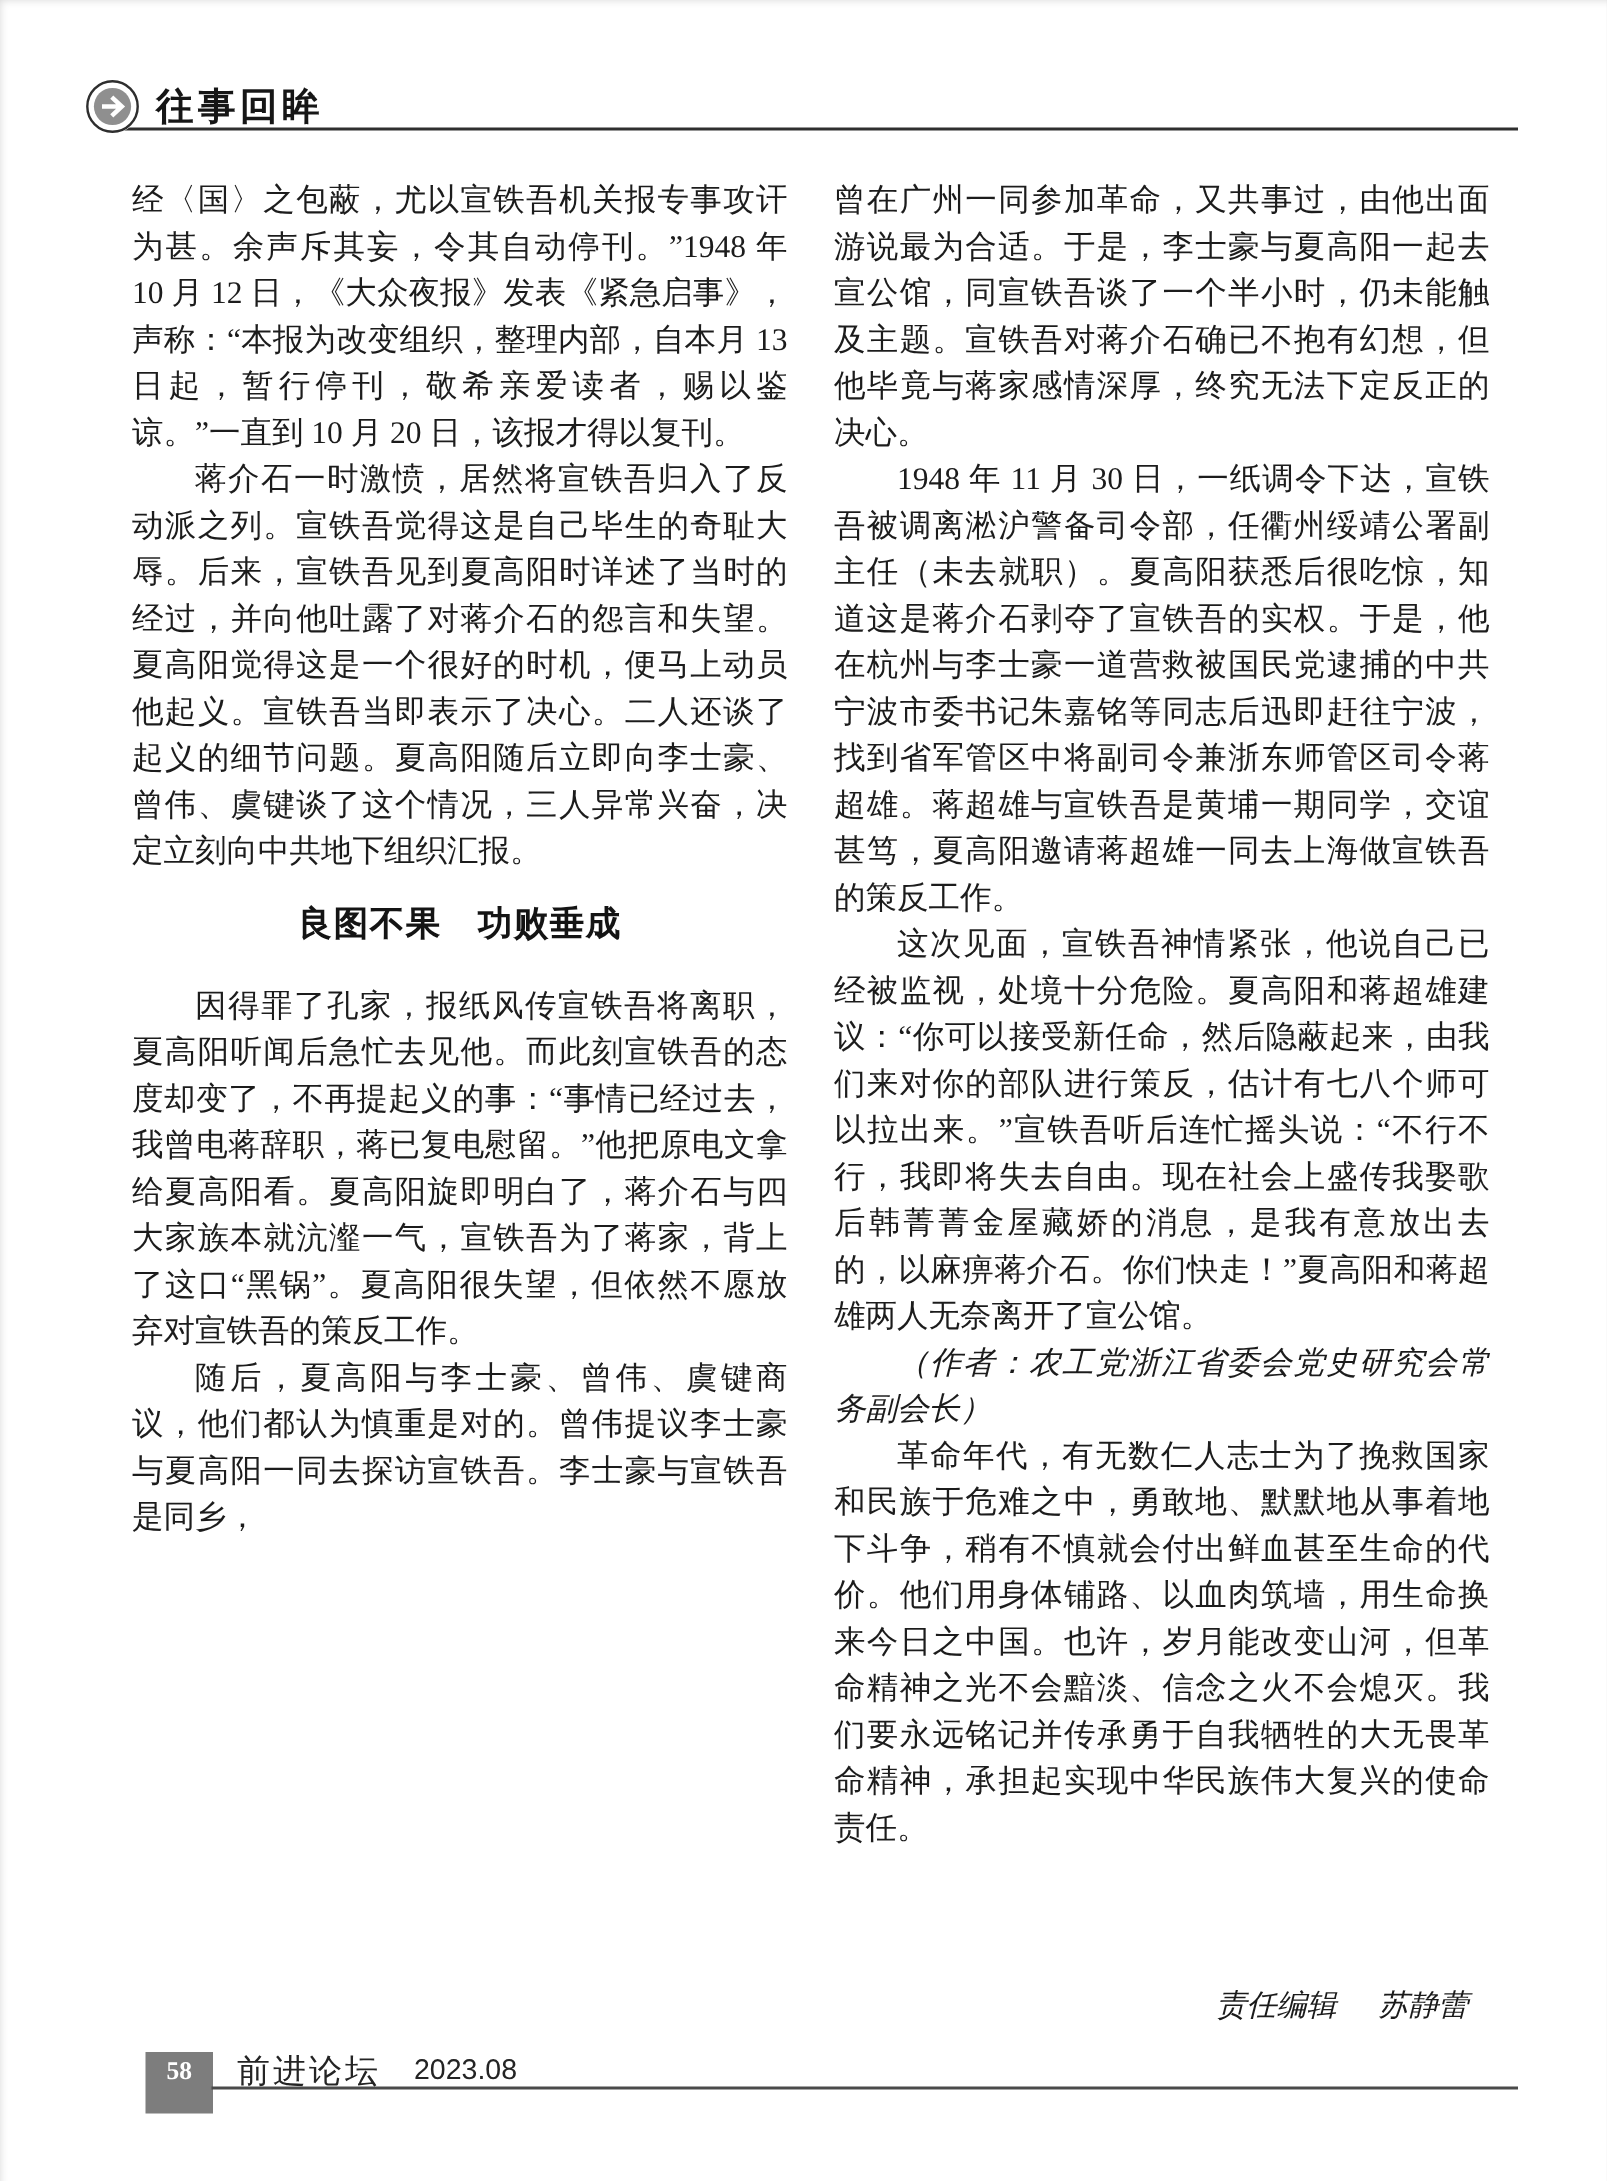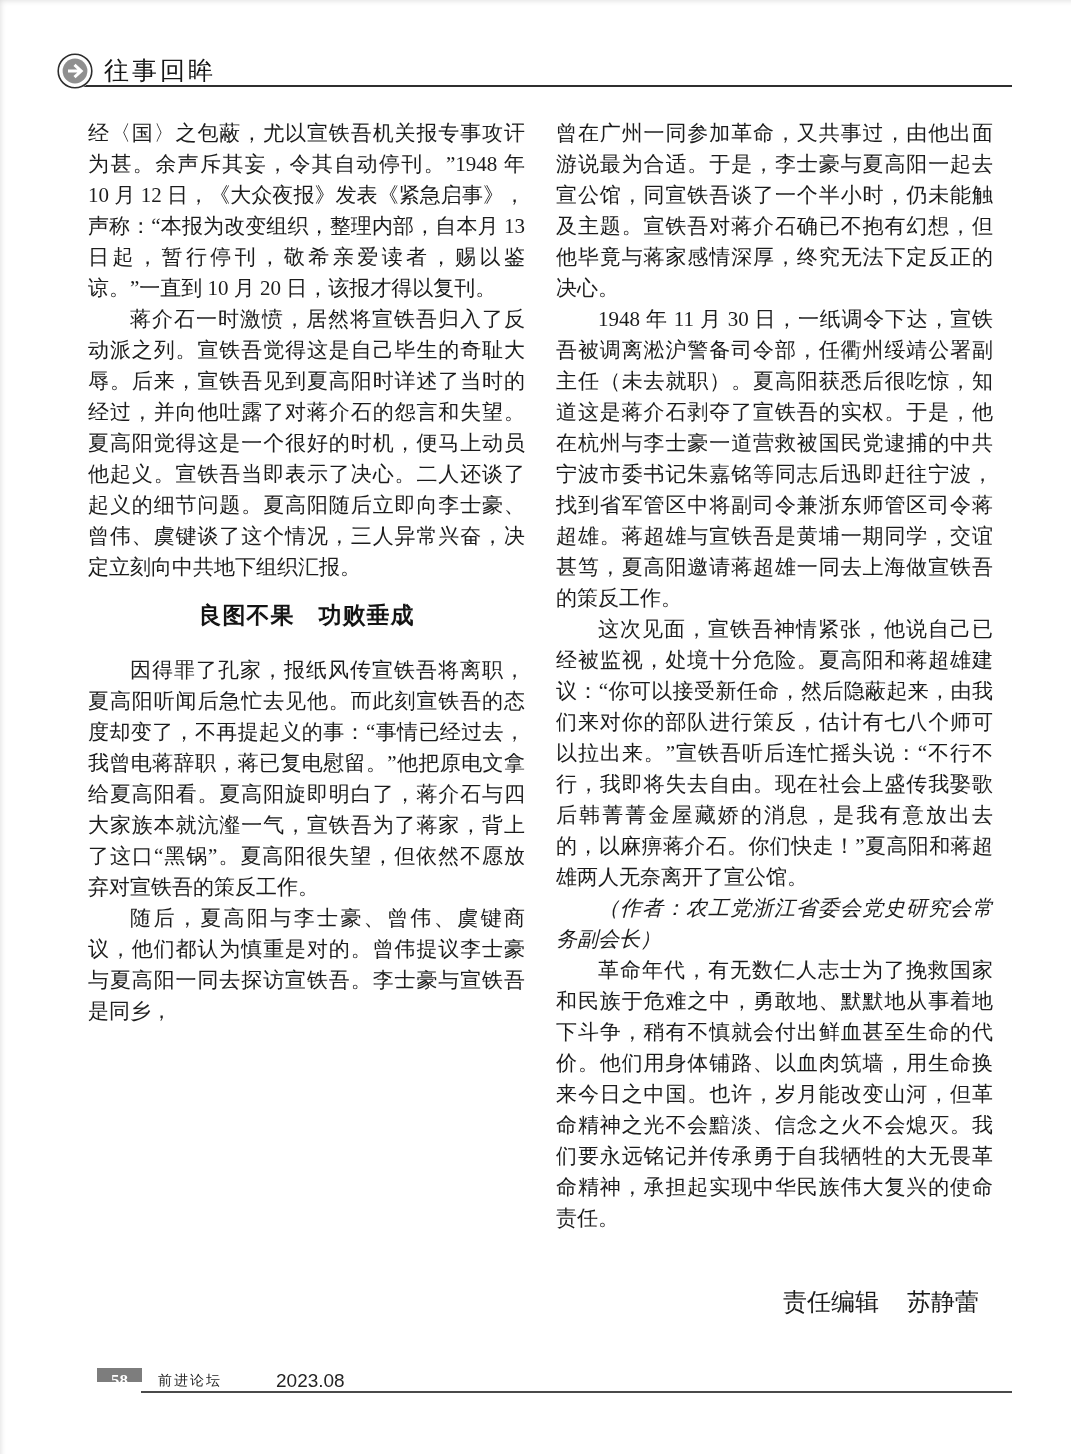--- a/index.html
+++ b/index.html
@@ -14,21 +14,21 @@
     overflow:hidden;
     box-shadow:inset 4px 4px 6px -4px #d8d8d8;
   }
   
   .page-header{position:absolute;left:0;top:0;width:100%;height:100px;}
   .header-rule{position:absolute;left:70px;top:85px;width:942px;height:2px;background:#2f2f2f;}
   .header-icon{position:absolute;left:56px;top:52px;width:38px;height:38px;display:block;}
   .section-title{
     position:absolute;left:104px;top:54px;
     font-family:"Liberation Sans","DejaVu Sans",sans-serif;
-    font-size:25px;font-weight:normal;letter-spacing:3px;color:#161616;
+    font-size:25px;font-weight:bold;letter-spacing:3px;color:#161616;
     white-space:nowrap;
   }
   
   .col{
     position:absolute;top:118px;width:437px;
     font-size:21px;line-height:31px;
     text-align:justify;
     color:#1c1c1c;
   }
   .col-left{left:88px;}
@@ -37,41 +37,42 @@
   .ind{text-indent:2em;}
   .subhead{
     margin:17px 0 24px 0;
     font-size:23px;font-weight:bold;
     text-align:center;text-indent:0;
     letter-spacing:1px;color:#141414;
     line-height:31px;
   }
   .author-note{font-style:italic;}
   .editor-row{
-    margin-top:53px;
+    margin-top:88px;
     text-align:right;
     padding-right:14px;
-    font-size:24px;
+    font-style:italic;
+    font-size:20px;
     color:#1a1a1a;
     white-space:nowrap;
   }
   .editor-row .editor-name{margin-left:28px;}
   
   .page-footer{position:absolute;left:0;top:1364px;width:100%;height:40px;}
   .footer-rule{position:absolute;left:141px;top:27px;width:871px;height:2px;background:#4a4a4a;}
   .page-number{
-    position:absolute;left:97px;top:4px;width:45px;height:14px;
+    position:absolute;left:97px;top:4px;width:45px;height:41px;
     background:#7d7d7d;color:#ffffff;
     font-size:17px;font-weight:bold;line-height:25px;text-align:center;
     font-family:"Liberation Serif","DejaVu Serif",serif;
   }
   .journal-name{
     position:absolute;left:158px;top:4px;height:25px;line-height:25px;
     font-family:"Liberation Sans","DejaVu Sans",sans-serif;
-    font-size:14px;color:#242424;letter-spacing:2px;white-space:nowrap;
+    font-size:22px;color:#242424;letter-spacing:2px;white-space:nowrap;
   }
   .issue-number{
     position:absolute;left:276px;top:4px;height:25px;line-height:25px;
     font-family:"Liberation Sans","DejaVu Sans",sans-serif;
     font-size:19px;color:#242424;white-space:nowrap;
   }
 </style>
 </head>
 <body>
 

